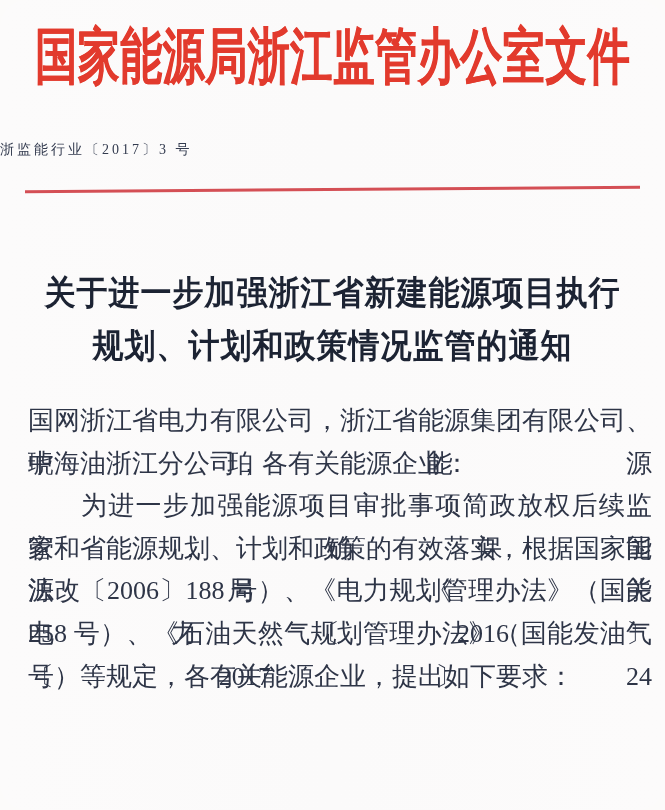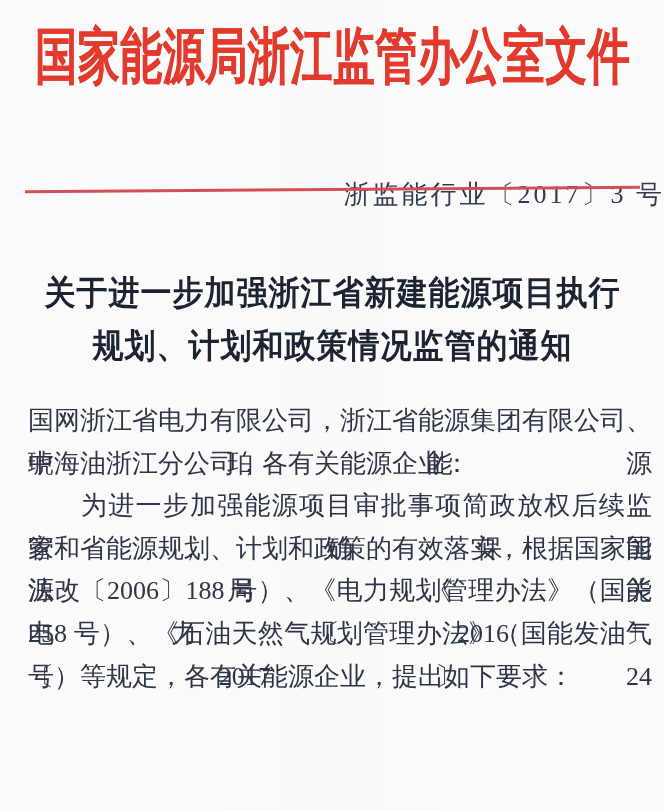--- a/index.html
+++ b/index.html
@@ -33,26 +33,25 @@
     transform: scaleY(1.45);
     transform-origin: top center;
     white-space: nowrap;
     text-shadow: 0.5px 0 0 #e23a2d;
   }
   .doc-number {
     position: absolute;
     top: 141px;
     left: 0;
     width: 665px;
-    text-align: right;
+    text-align: left;
     color: #333b4f;
-    font-size: 26px;
+    font-size: 14px;
     letter-spacing: 3px;
     white-space: nowrap;
-    margin-top: 36px;
   }
   .red-divider {
     position: absolute;
     top: 188px;
     left: 25px;
     width: 615px;
     height: 3px;
     background: #d44f55;
     transform: rotate(-0.4deg);
   }

